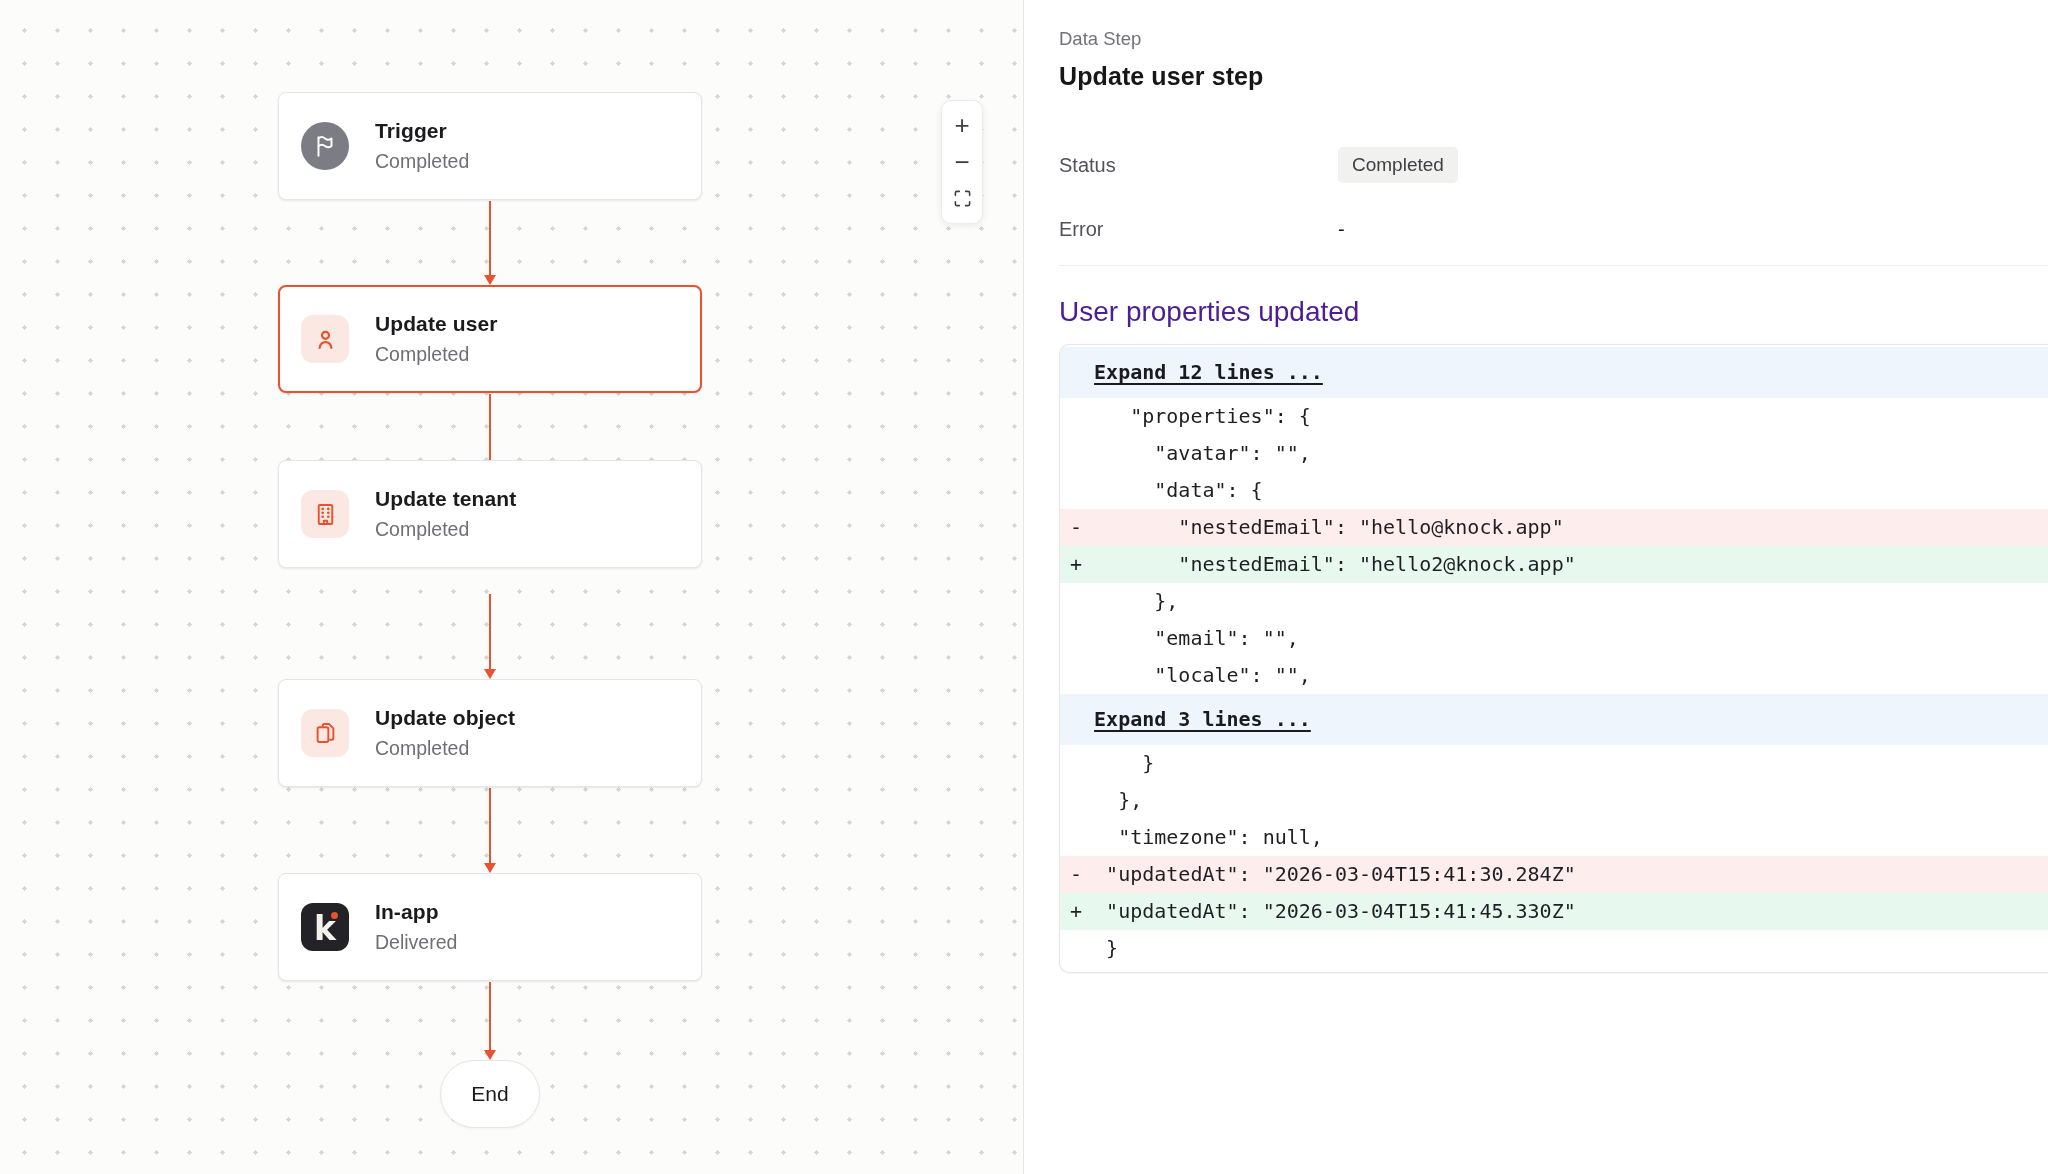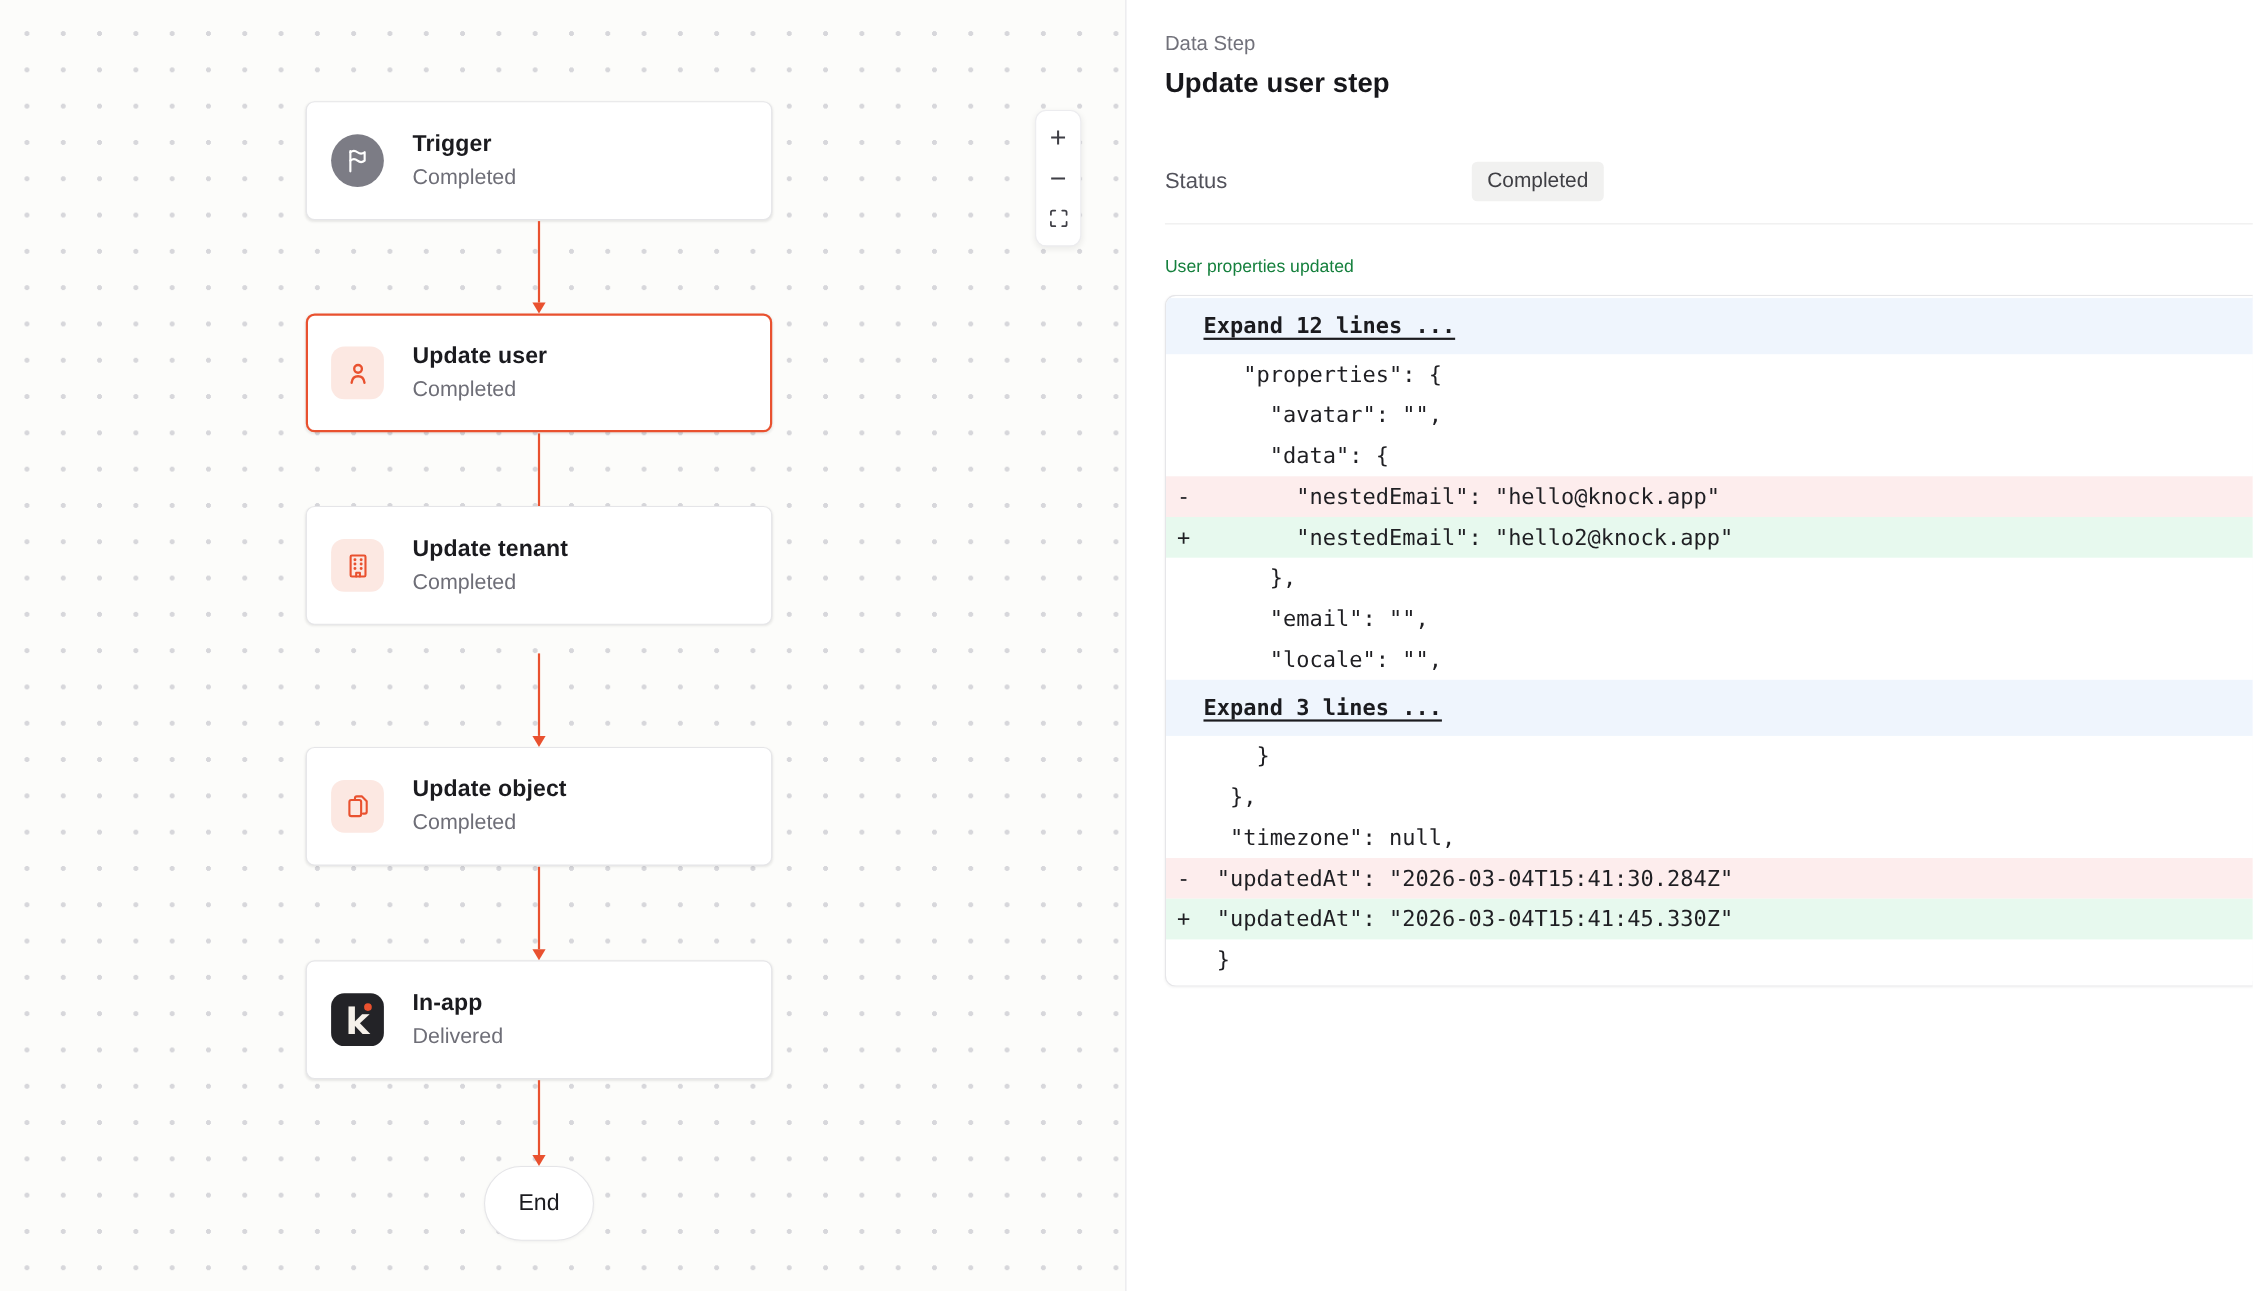--- a/index.html
+++ b/index.html
@@ -73,21 +73,21 @@
   .panel-title { font-size:25px; font-weight:700; color:#17171b; margin-top:12px; letter-spacing:.1px; }
   .fields { margin-top:56px; }
   .field-row { display:flex; align-items:center; min-height:32px; margin-bottom:16px;margin-top:30px; }
   .f-label { width:279px; flex:0 0 279px; font-size:20px; color:#52525b; }
   .f-value { font-size:20px; color:#1b1b1f; }
   .badge { display:inline-block; background:#f1f1f0; color:#3f3f44;
            font-size:19px; padding:7px 14px; border-radius:5px; }
   .divider { border:none; border-top:1px solid #ececeb; margin-top:20px; width:100%; }
   .for-user { margin-top:28px; }
   .link-red { color:#e9512f; cursor:pointer; }
-  .section-label { margin-top:30px; font-size:16px; color:#15803d; }
+  .section-label { margin-top:30px; font-size:28px; color:#4c1d95; }
 
   
   .diff { margin-top:16px; width:989px; border:1.5px solid #e6e6e9;
           border-right:none; border-radius:10px 0 0 10px; overflow:hidden;
           box-shadow:0 1px 2px rgba(20,20,25,.04); background:#fff; padding:2px 0 5px 0; }
   .diff-line { font-family:"DejaVu Sans Mono", monospace; font-size:20px;
                line-height:37px; height:37px; white-space:pre; color:#1f1f23;
                padding-left:10px; }
   .diff-line .code { white-space:pre; }
   .diff-line.expand { background:#eff5fd; height:51px; line-height:51px; cursor:pointer; }
@@ -191,20 +191,24 @@
 </div>
 
 <div class="panel">
   <div class="eyebrow">Data Step</div>
   <div class="panel-title">Update user step</div>
 
   <div class="fields">
     <div class="field-row">
       <div class="f-label">Status</div>
       <span class="badge">Completed</span>
+    </div>
+    <div class="field-row">
+      <div class="f-label">Error</div>
+      <div class="f-value">-</div>
     </div>
   </div>
 
   <hr class="divider">
 
 
   <div class="section-label">User properties updated</div>
 
   <div class="diff">
     <div class="diff-line expand"><span class="code">Expand 12 lines ...</span></div>

